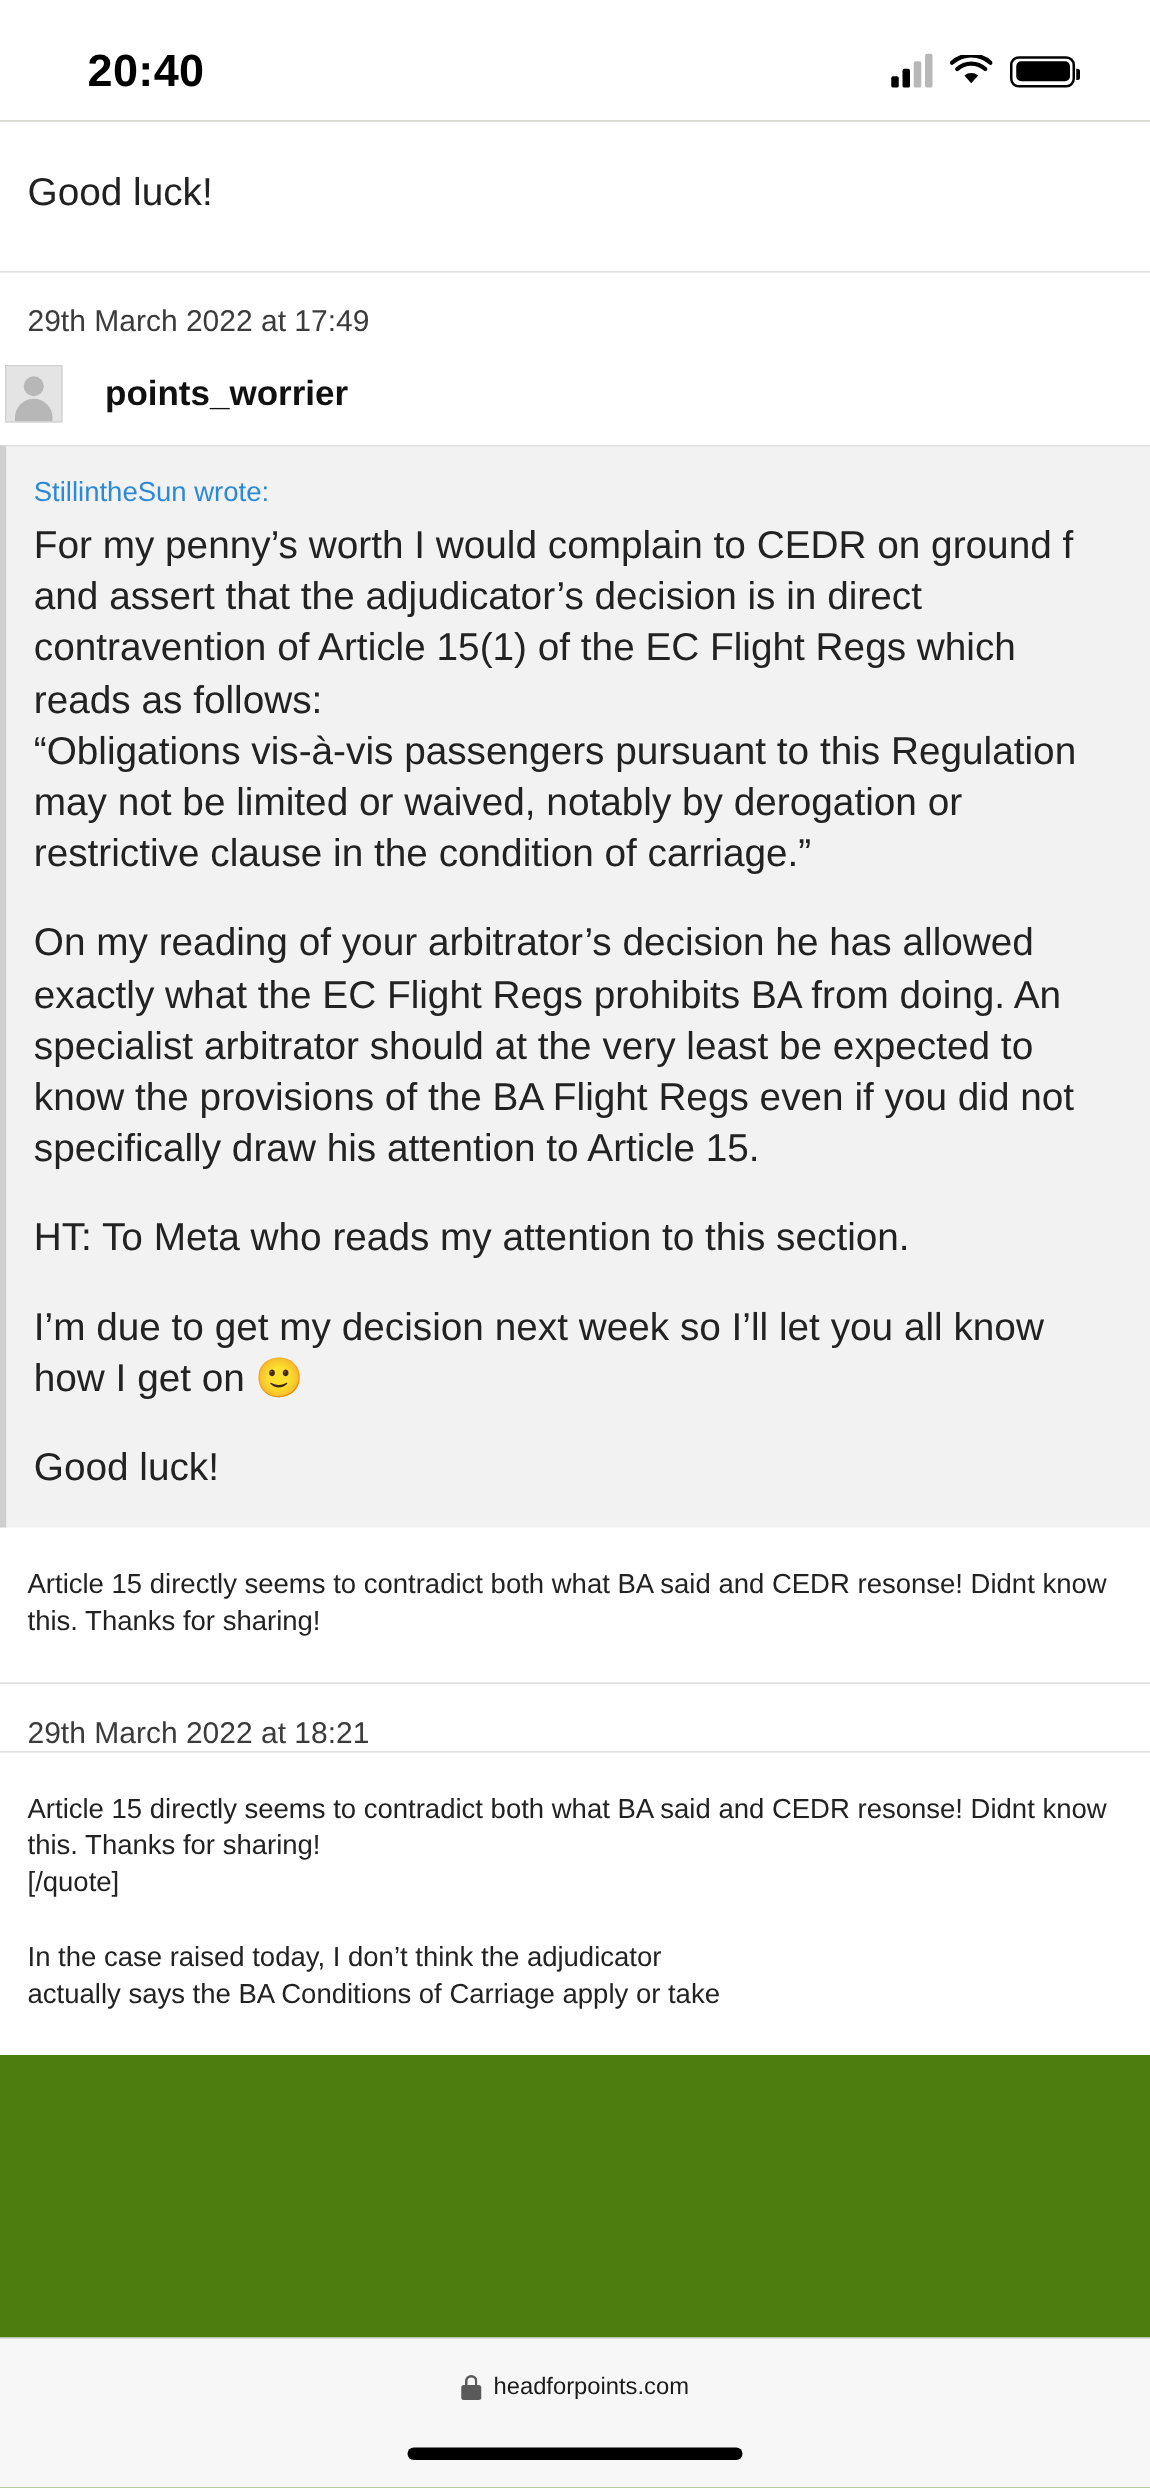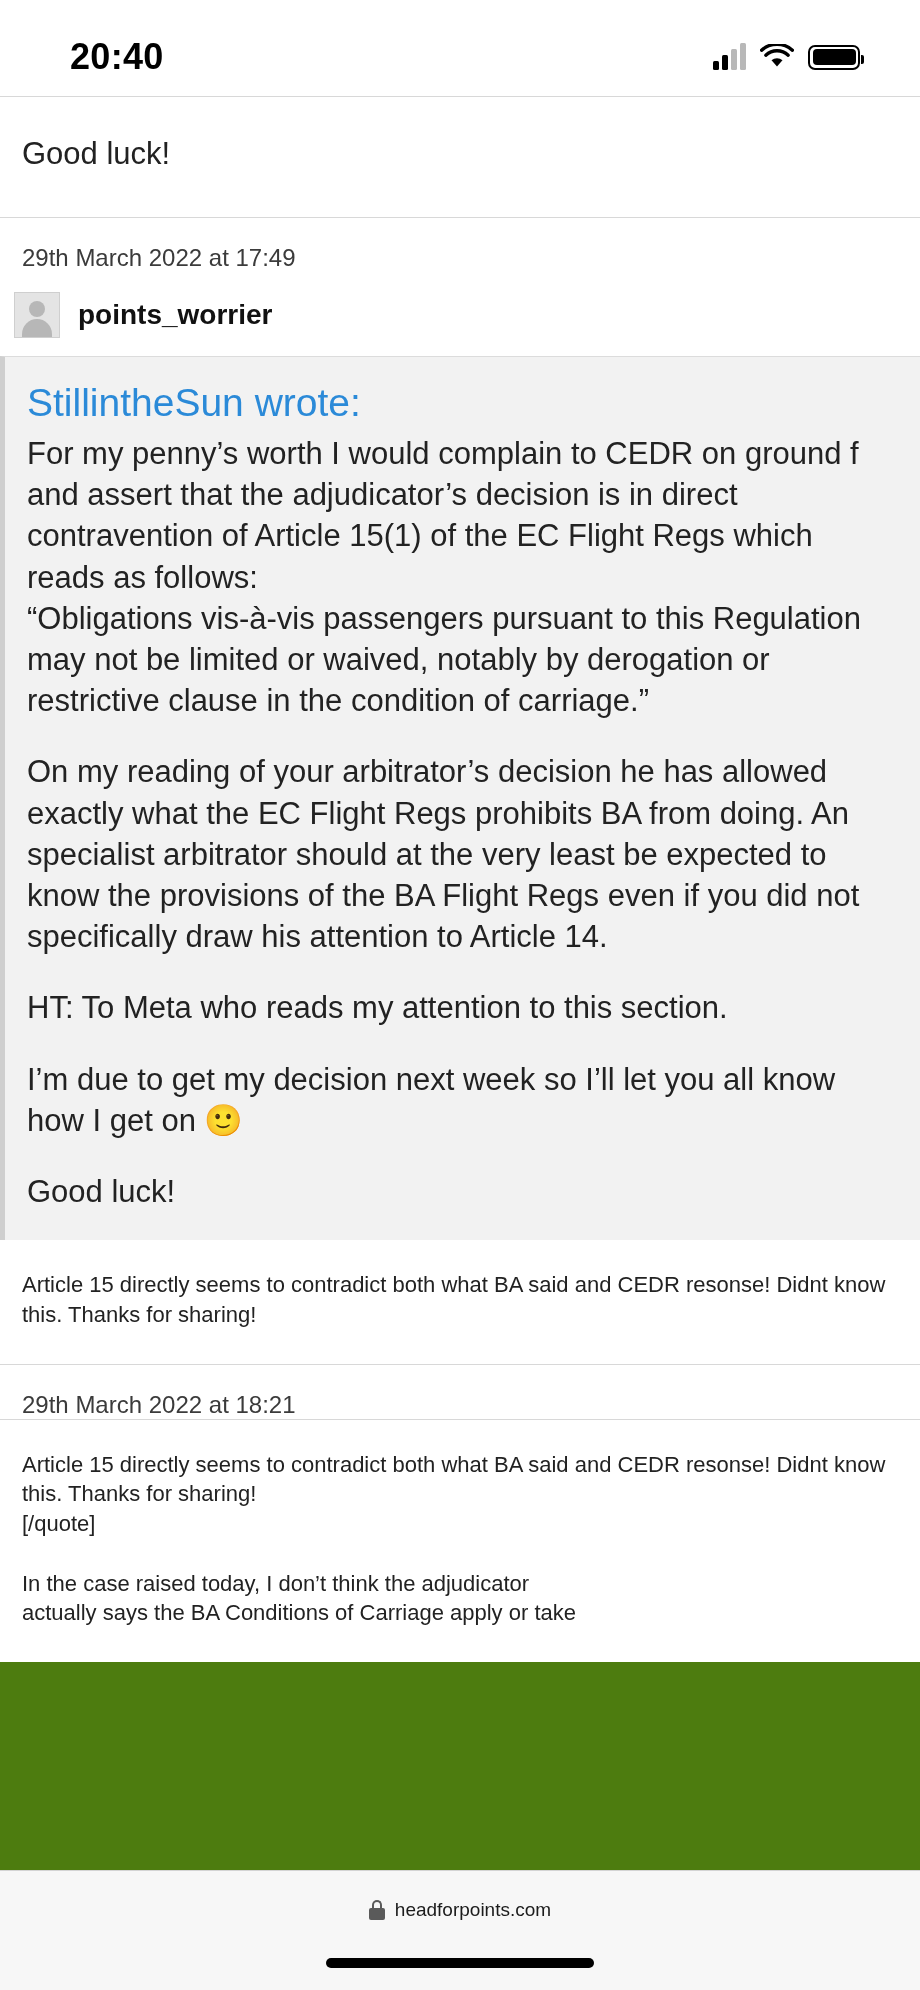--- a/index.html
+++ b/index.html
@@ -100,22 +100,22 @@
   .meta-row {
     padding: 26px 22px 0 22px;
   }
   .meta-date {
     font-size: 24px;
     color: #3b3b3b;
   }
   .author-row {
     display: flex;
     align-items: center;
-    gap: 18px;
-    padding: 20px 22px 18px 14px;
+    gap: 34px;
+    padding: 20px 22px 18px 4px;
   }
   .avatar {
     width: 46px; height: 46px;
     background: #e4e4e4;
     border: 1px solid #cfcfcf;
     position: relative;
     overflow: hidden;
     flex: none;
   }
   .avatar .head {
@@ -144,21 +144,21 @@
   }
 
   
   .quote {
     background: #f2f2f2;
     border-left: 5px solid #cfcfcf;
     border-top: 1px solid #dcdcdc;
     padding: 24px 22px 28px 22px;
   }
   .quote-head {
-    font-size: 39px;
+    font-size: 22px;
     color: #2b8ad8;
     padding-bottom: 8px;
   }
   .quote p {
     font-size: 31px;
     line-height: 1.33;
     color: #222222;
     margin-bottom: 30px;
   }
   .quote p:last-child { margin-bottom: 0; }
@@ -278,21 +278,21 @@
           <div class="head"></div>
             <div class="body"></div>
         </div>
         <div class="author-name">points_worrier</div>
       </div>
 
       <div class="quote">
         <div class="quote-head">StillintheSun wrote:</div>
         <p style="white-space: pre-line;">For my penny’s worth I would complain to CEDR on ground f and assert that the adjudicator’s decision is in direct contravention of Article 15(1) of the EC Flight Regs which reads as follows:
 “Obligations vis-à-vis passengers pursuant to this Regulation may not be limited or waived, notably by derogation or restrictive clause in the condition of carriage.”</p>
-        <p>On my reading of your arbitrator’s decision he has allowed exactly what the EC Flight Regs prohibits BA from doing. An specialist arbitrator should at the very least be expected to know the provisions of the BA Flight Regs even if you did not specifically draw his attention to Article 14.</p>
+        <p>On my reading of your arbitrator’s decision he has allowed exactly what the EC Flight Regs prohibits BA from doing. An specialist arbitrator should at the very least be expected to know the provisions of the BA Flight Regs even if you did not specifically draw his attention to Article 15.</p>
         <p>HT: To Meta who reads my attention to this section.</p>
         <p>I’m due to get my decision next week so I’ll let you all know how I get on 🙂</p>
         <p>Good luck!</p>
       </div>
 
       <div class="reply-body">
         <p>Article 15 directly seems to contradict both what BA said and CEDR resonse! Didnt know this. Thanks for sharing!</p>
       </div>
     </div>
 

